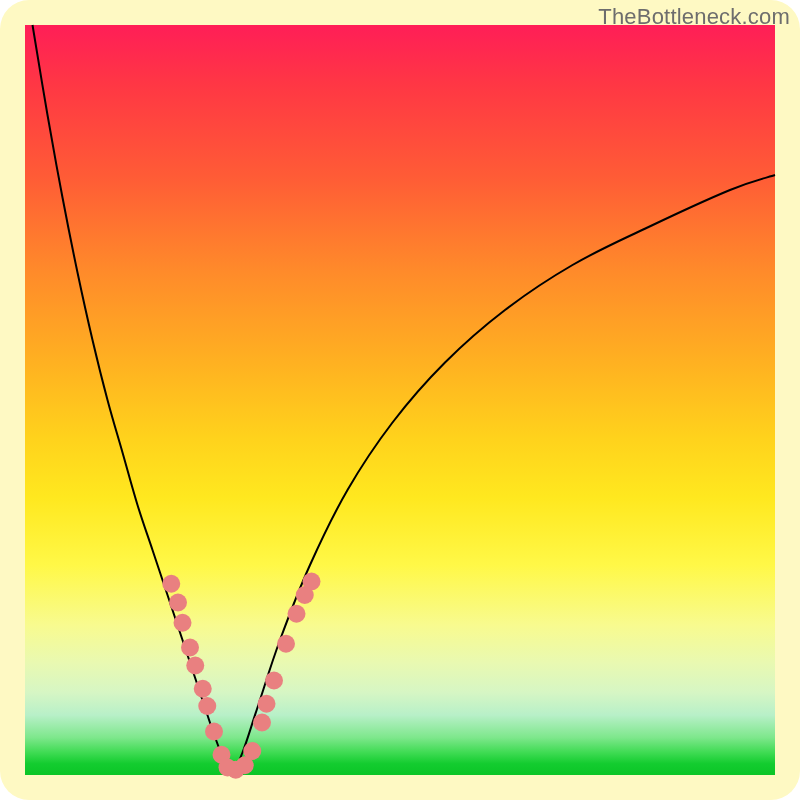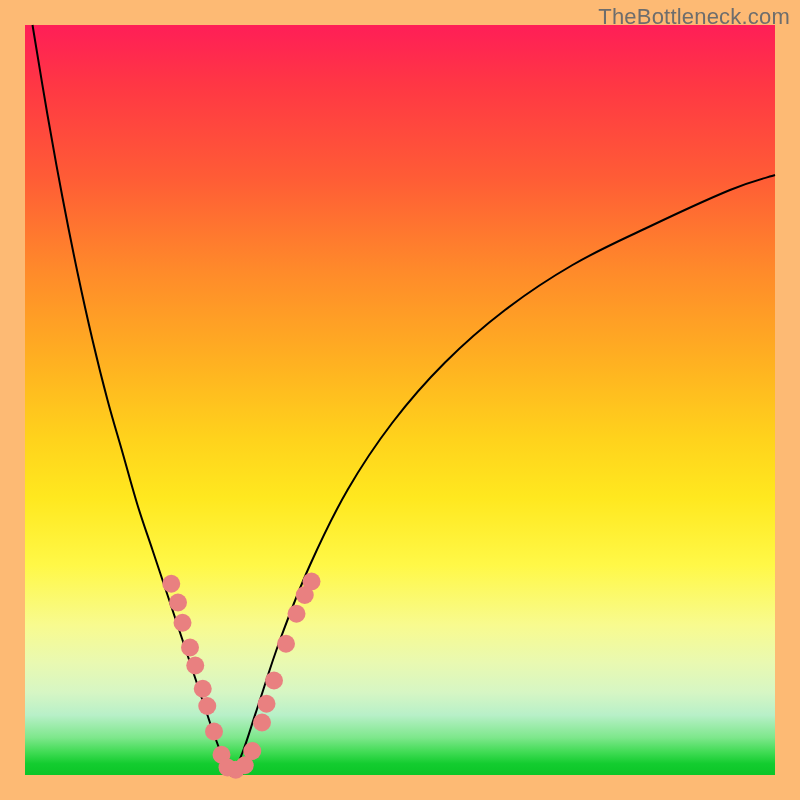--- a/index.html
+++ b/index.html
@@ -6,22 +6,23 @@
     margin: 0;
     padding: 0;
     width: 800px;
     height: 800px;
     overflow: hidden;
     font-family: Arial, Helvetica, sans-serif;
   }
   .frame {
     width: 800px;
     height: 800px;
-    background: #fdba74;
+    background: #fef9c3;
     position: relative;
+    border-radius: 29px;
   }
   .plot-area {
     position: absolute;
     left: 25px;
     top: 25px;
     width: 750px;
     height: 750px;
     background: linear-gradient(to bottom,
       #FF1E57 0%,
       #FF3744 8%,

